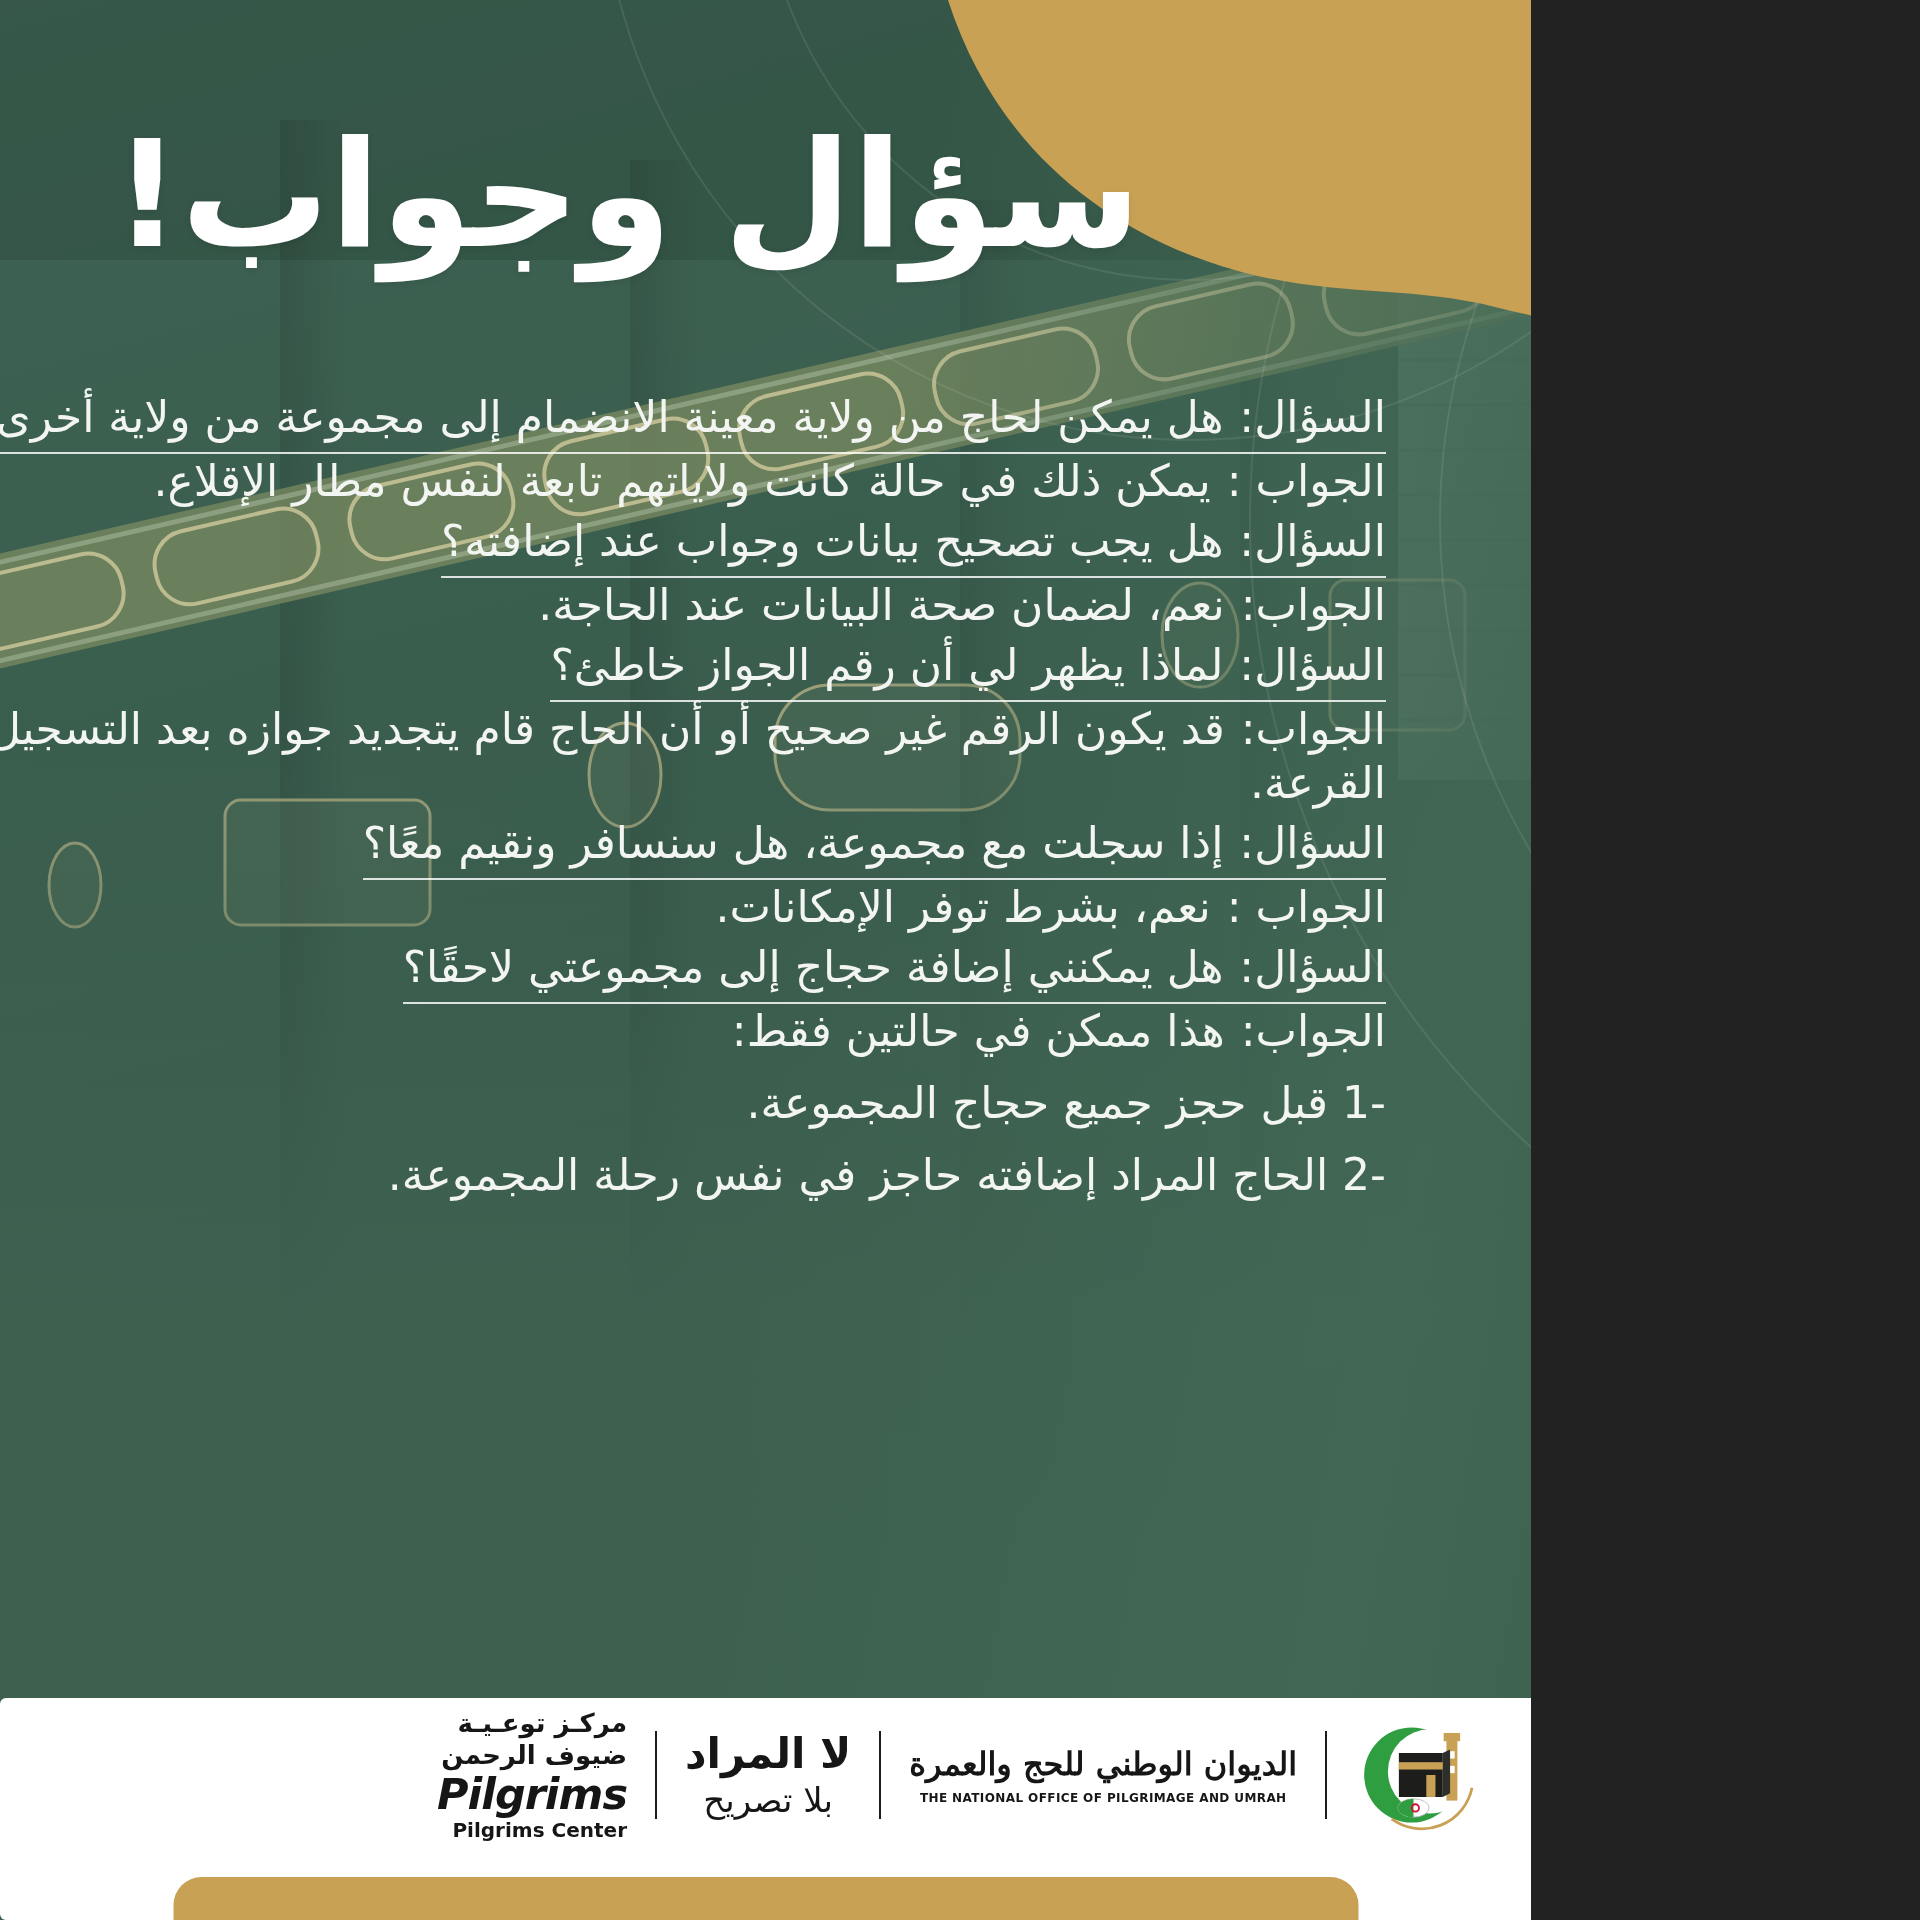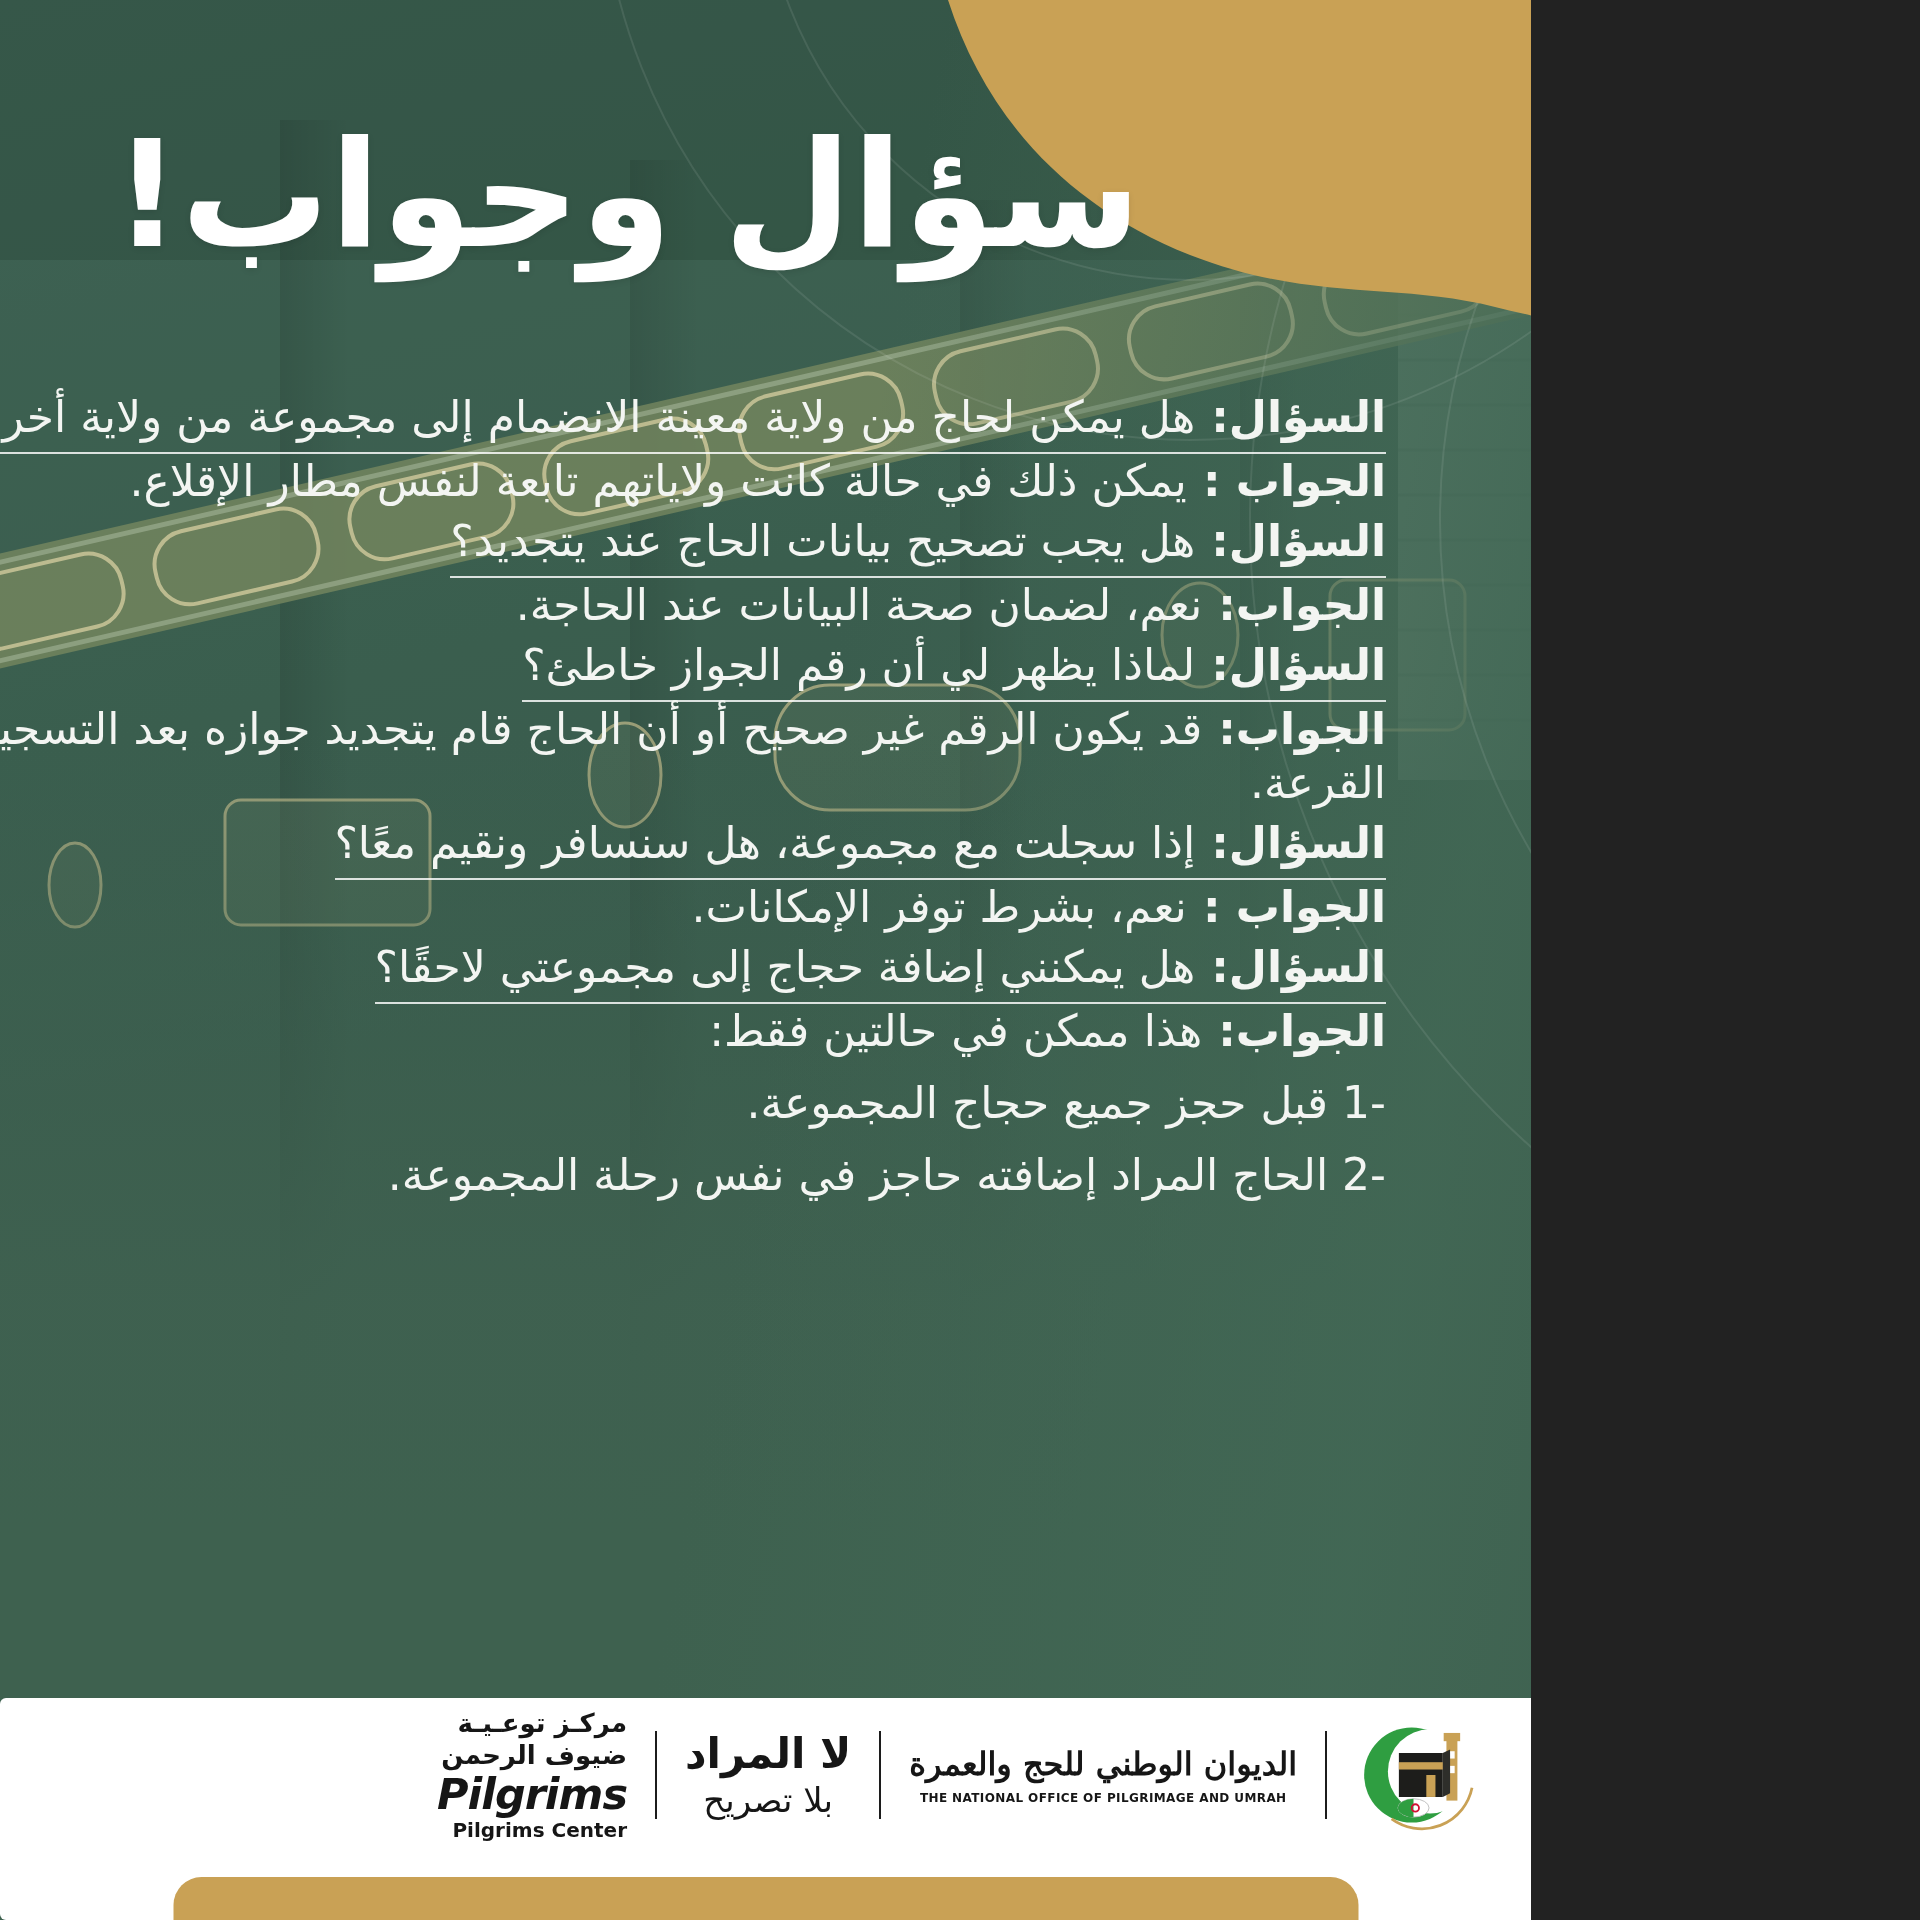--- a/index.html
+++ b/index.html
@@ -20,21 +20,21 @@
     direction:rtl;color:#ffffff;font-size:148px;font-weight:bold;line-height:1.35;
     text-shadow:0 2px 6px rgba(0,0,0,.10);
   }
   .qa{
     position:absolute;top:390px;right:145px;width:1575px;
     direction:rtl;text-align:right;color:#f3f5f2;font-size:44px;line-height:54px;
   }
   .pair{margin-bottom:6px;}
   .q-line{margin-bottom:10px;}
   .q-wrap{padding-bottom:10px;border-bottom:2px solid rgba(255,255,255,.82);}
-  .lbl{font-weight:bold;margin-left:16px;}
+  .lbl{font-weight:normal;margin-left:16px;}
   .a-line{margin-bottom:0;}
   .list-line{margin-top:18px;line-height:54px;}
   .footer{
     position:absolute;left:0;top:1698px;width:1920px;height:222px;background:#ffffff;
     display:flex;align-items:center;justify-content:center;padding-bottom:68px;box-sizing:border-box;
     color:#161616;
     border-radius:6px;
   }
   .fdiv{width:2px;height:88px;background:#1c1c1c;margin:0 28px;}
   .pilgrims{direction:rtl;text-align:right;line-height:1.25;}
@@ -140,21 +140,21 @@
   <h1 class="title">سؤال وجواب!</h1>
 
   <section class="qa">
 
     <div class="pair">
       <div class="q-line"><span class="q-wrap"><span class="lbl">السؤال:</span><span>هل يمكن لحاج من ولاية معينة الانضمام إلى مجموعة من ولاية أخرى؟</span></span></div>
       <div class="a-line"><span class="lbl">الجواب :</span><span>يمكن ذلك في حالة كانت ولاياتهم تابعة لنفس مطار الإقلاع.</span></div>
     </div>
 
     <div class="pair">
-      <div class="q-line"><span class="q-wrap"><span class="lbl">السؤال:</span><span>هل يجب تصحيح بيانات الحاج عند يتجديد؟</span></span></div>
+      <div class="q-line"><span class="q-wrap"><span class="lbl">السؤال:</span><span>هل يجب تصحيح بيانات وجواب عند إضافته؟</span></span></div>
       <div class="a-line"><span class="lbl">الجواب:</span><span>نعم، لضمان صحة البيانات عند الحاجة.</span></div>
     </div>
 
     <div class="pair">
       <div class="q-line"><span class="q-wrap"><span class="lbl">السؤال:</span><span>لماذا يظهر لي أن رقم الجواز خاطئ؟</span></span></div>
       <div class="a-line"><span class="lbl">الجواب:</span><span>قد يكون الرقم غير صحيح أو أن الحاج قام يتجديد جوازه بعد التسجيل في القرعة.</span></div>
     </div>
 
     <div class="pair">
       <div class="q-line"><span class="q-wrap"><span class="lbl">السؤال:</span><span>إذا سجلت مع مجموعة، هل سنسافر ونقيم معًا؟</span></span></div>

